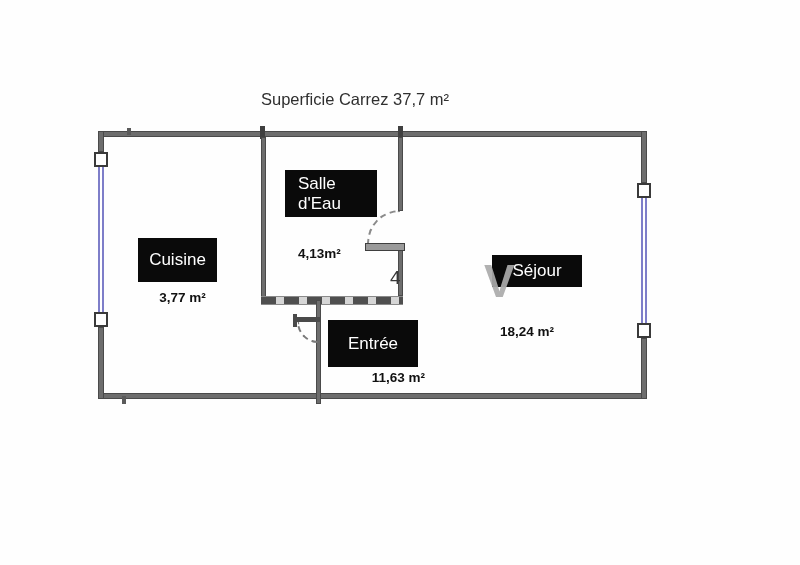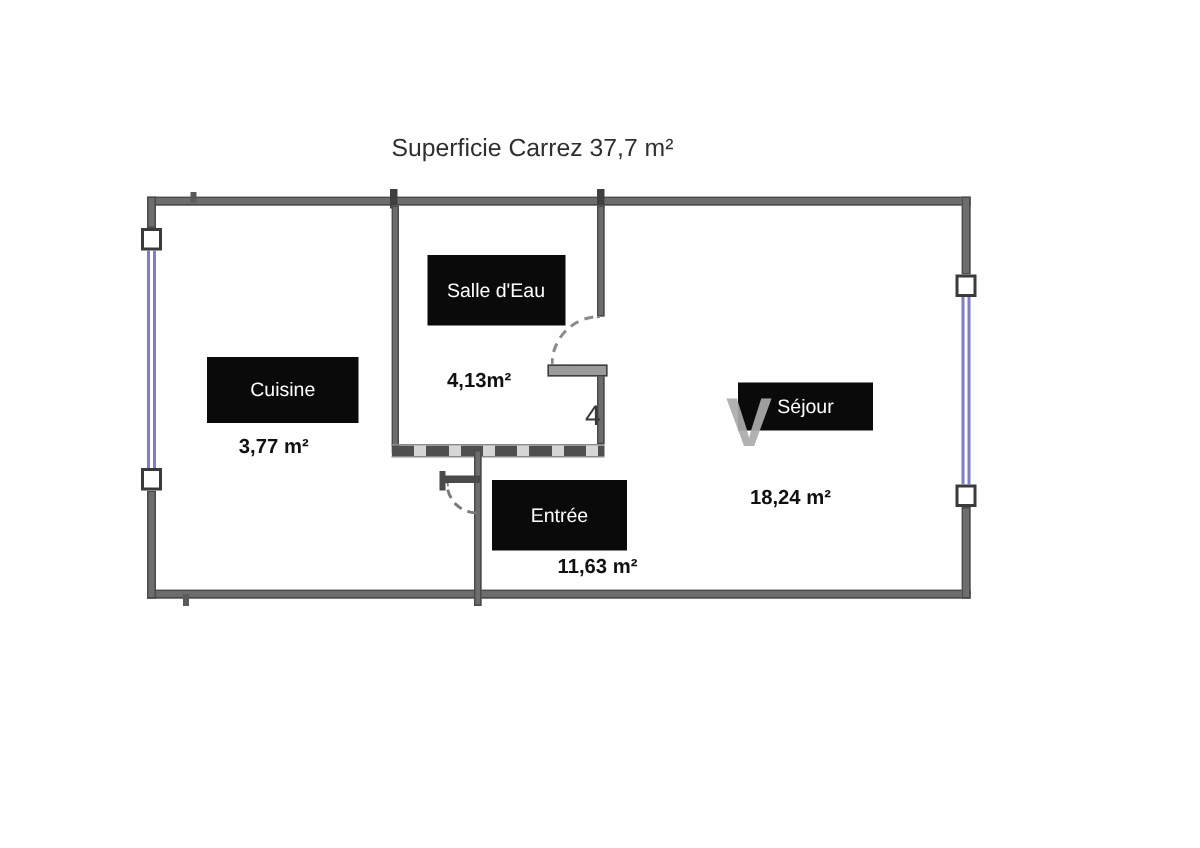--- a/index.html
+++ b/index.html
@@ -28,21 +28,21 @@
   .arc-tl{
     border-left:2px dashed #8a8a8a;border-top:2px dashed #8a8a8a;
     border-top-left-radius:100%;box-sizing:border-box;
   }
   .arc-bl{
     border-left:2px dashed #7a7a7a;border-bottom:2px dashed #7a7a7a;
     border-bottom-left-radius:100%;box-sizing:border-box;
   }
   .room-label{
     background:#0a0a0a;color:#ffffff;display:flex;align-items:center;justify-content:center;
-    font-size:13px;line-height:20px;z-index:4;
+    font-size:17px;line-height:20px;z-index:4;
   }
   .room-label.left-align{justify-content:flex-start;padding-left:13px;box-sizing:border-box;text-align:left;}
   .room-area{
     color:#111111;font-size:13.5px;font-weight:bold;text-align:center;z-index:4;
   }
   .plan-title{
     color:#2f2f2f;font-size:16.5px;white-space:nowrap;transform:translateX(-50%);
   }
   .watermark{
     color:#ababab;font-size:46px;font-weight:bold;z-index:10;line-height:1;opacity:0.92;
@@ -84,21 +84,21 @@
   <div class="abs arc-bl" style="left:297px;top:322px;width:21px;height:21px;"></div>
 
   <div class="abs window-glass" style="left:98px;top:167px;width:6px;height:145px;"></div>
   <div class="abs window-handle" style="left:94px;top:152px;width:14px;height:15px;"></div>
   <div class="abs window-handle" style="left:94px;top:312px;width:14px;height:15px;"></div>
 
   <div class="abs window-glass" style="left:641px;top:198px;width:6px;height:125px;"></div>
   <div class="abs window-handle" style="left:637px;top:183px;width:14px;height:15px;"></div>
   <div class="abs window-handle" style="left:637px;top:323px;width:14px;height:15px;"></div>
 
-  <div class="abs room-label" style="left:138px;top:238px;width:101px;height:44px;">
+  <div class="abs room-label" style="left:138px;top:238px;width:79px;height:44px;">
     <span>Cuisine</span>
   </div>
   <div class="abs room-area" style="left:138px;top:290px;width:89px;">3,77 m²</div>
 
   <div class="abs room-label left-align" style="left:285px;top:170px;width:92px;height:47px;">
     <span>Salle d'Eau</span>
   </div>
   <div class="abs room-area" style="left:298px;top:222px;text-align:right;margin-top:24px;">4,13m²</div>
 
   <div class="abs room-label" style="left:492px;top:255px;width:90px;height:32px;">

